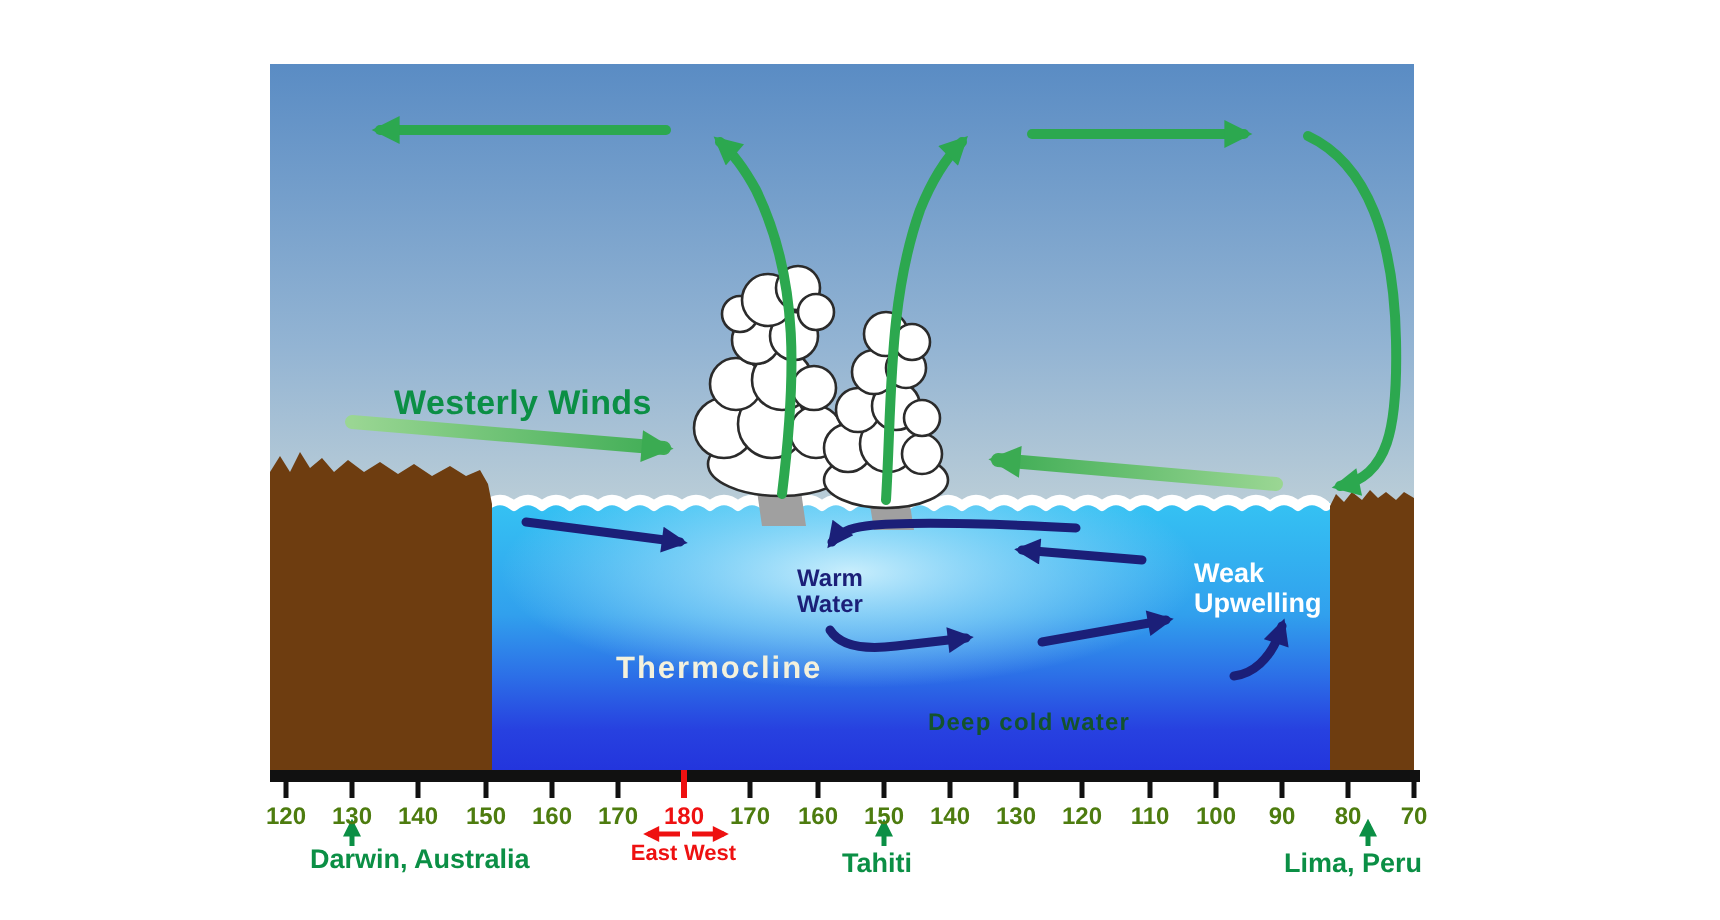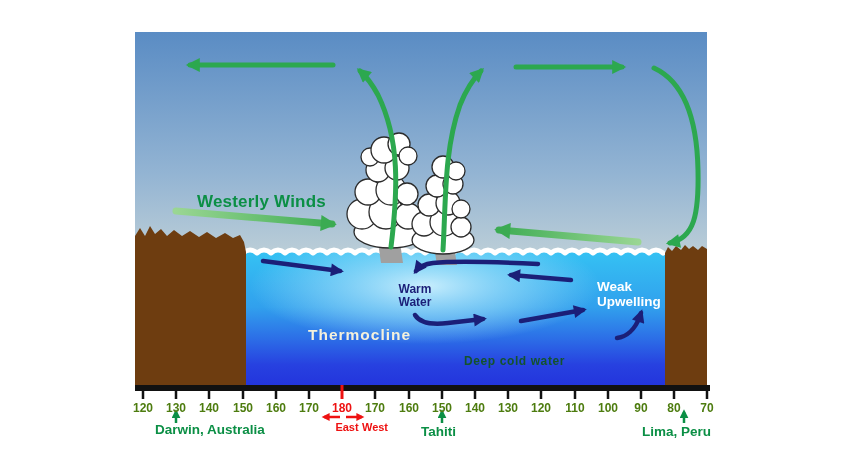--- a/index.html
+++ b/index.html
@@ -13,21 +13,21 @@
   .warm-water{left:384px;top:283px;width:62px;text-align:center;font-size:12px;line-height:13px;color:#1B1F78;}
   .thermocline{left:308px;top:326px;font-size:15.5px;letter-spacing:1px;color:#F4F1DC;text-align:right;}
   .deep-cold{left:464px;top:354px;font-size:12px;letter-spacing:.6px;color:#14532d;}
   .weak-upwelling{left:597px;top:279px;font-size:13.5px;line-height:15px;color:#ffffff;}
   .tick-label{position:absolute;transform:translateX(-50%);top:401px;font-size:12px;font-weight:bold;color:#4d7c0f;}
   .tick-label.red{color:#EE1111;}
   .place{font-size:13.5px;color:#0B8F45;}
   .darwin{left:143px;top:422px;margin-left:12px;}
   .tahiti{left:421px;top:424px;}
   .lima{left:642px;top:424px;}
-  .dir{font-size:11px;color:#EE1111;transform:translateX(-50%);margin-left:20px;}
+  .dir{font-size:11px;color:#EE1111;transform:translateX(-50%);}
   .east{left:327px;top:421px;}
   .west{left:355px;top:421px;}
 </style>
 </head>
 <body>
 
 <div class="canvas">
 
   <svg class="scene-svg" width="860" height="460" viewBox="0 0 860 460">
     <defs>

